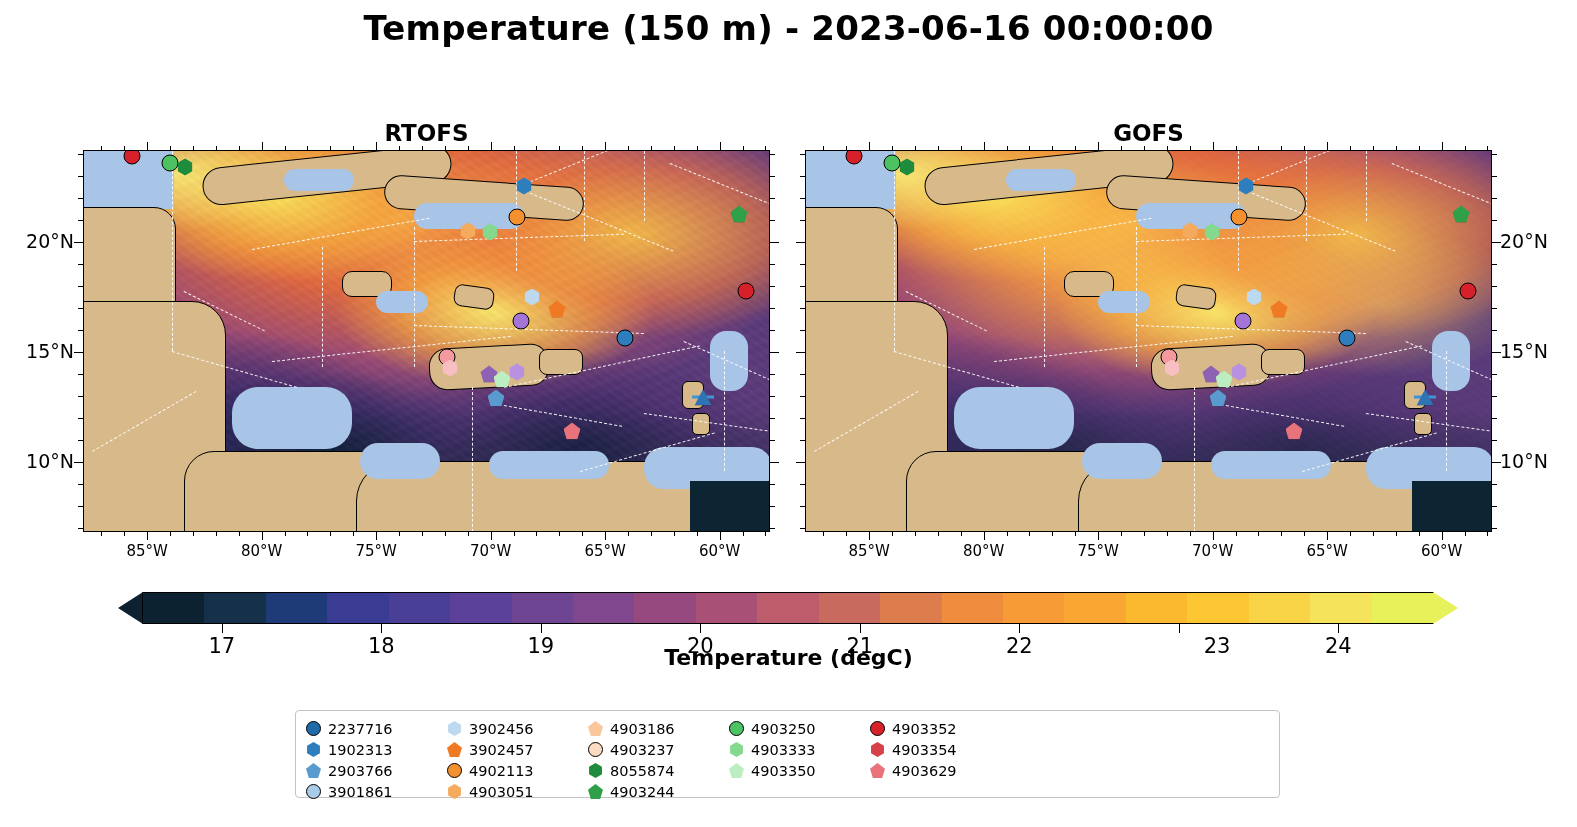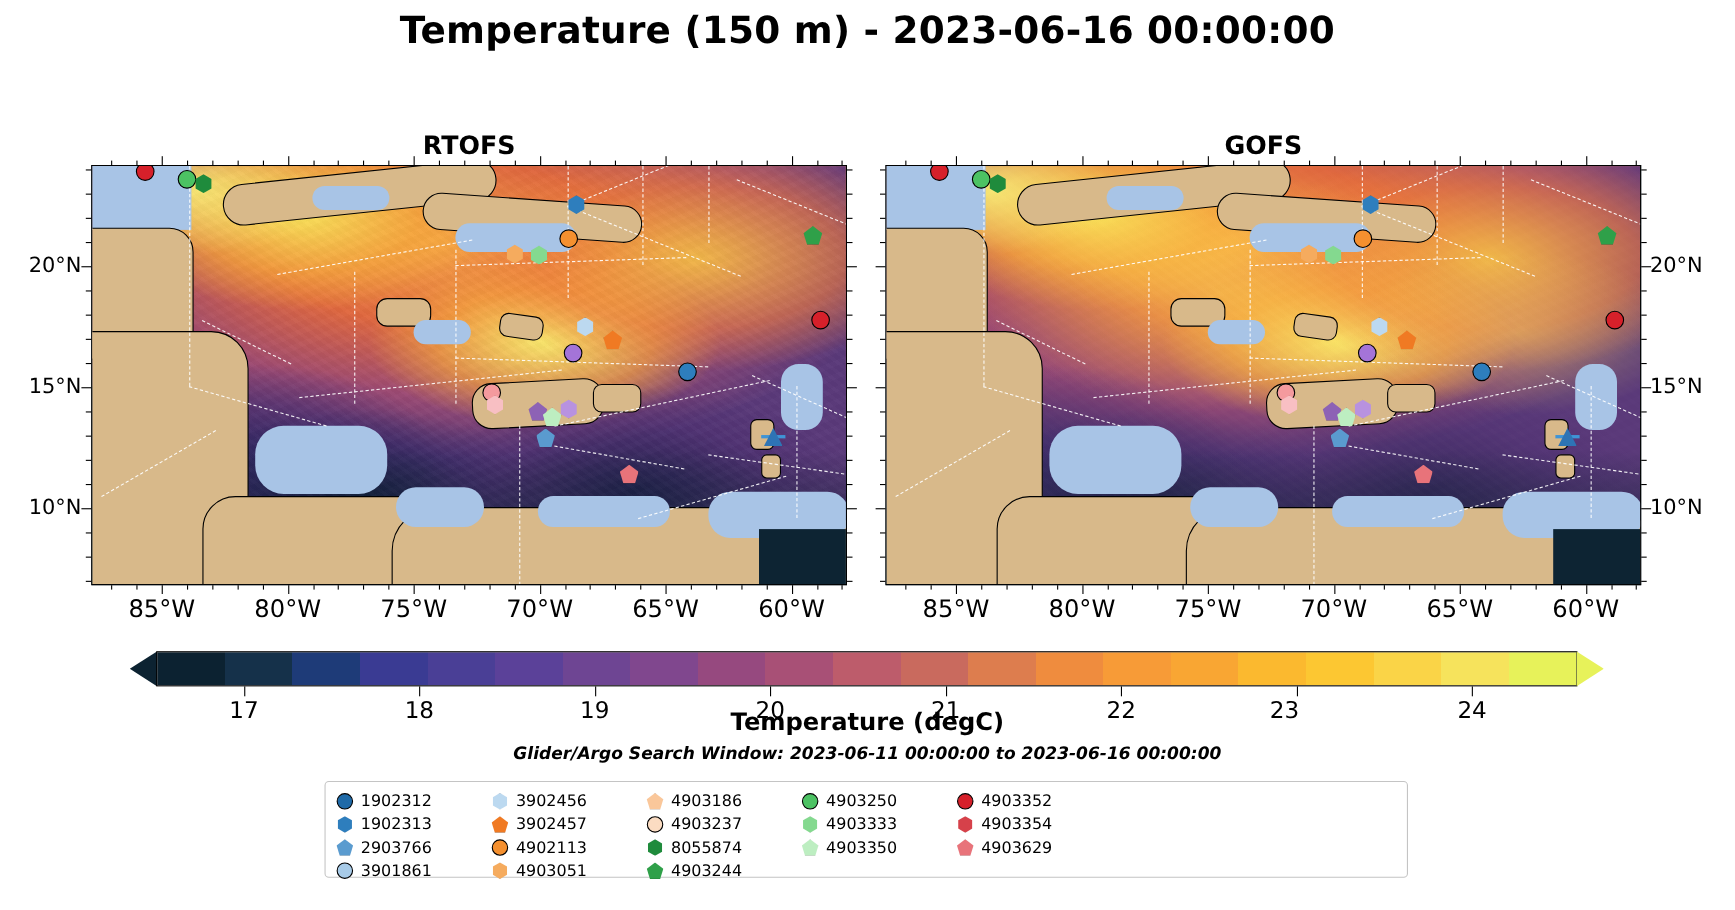--- a/index.html
+++ b/index.html
@@ -53,21 +53,21 @@
   .shelf{position:absolute;background:#a8c4e6;}
   .deep{position:absolute;background:#0d2433;}
 
   
   .eez{position:absolute;border-top:1.5px dashed rgba(255,255,255,.92);transform-origin:0 0;}
   .eezv{position:absolute;border-left:1.5px dashed rgba(255,255,255,.92);}
 
   
   .tickx{position:absolute;width:0;border-left:1.6px solid #000;}
   .ticky{position:absolute;height:0;border-top:1.6px solid #000;}
-  .xlab{position:absolute;font-size:22px;text-align:center;width:90px;}
+  .xlab{position:absolute;font-size:15px;text-align:center;width:90px;}
   .ylabL{position:absolute;font-size:19px;text-align:right;width:86px;}
   .ylabR{position:absolute;font-size:19px;text-align:left;width:86px;}
 
   
   .mk{position:absolute;width:17px;height:17px;transform:translate(-50%,-50%);}
   .mk i{display:block;width:100%;height:100%;
       border:1.6px solid #000;box-sizing:border-box;}
   .mk.circle i{border-radius:50%;}
   .mk.hex i{clip-path:polygon(50% 0,93% 25%,93% 75%,50% 100%,7% 75%,7% 25%);}
   .mk.pent i{clip-path:polygon(50% 0,100% 38%,81% 100%,19% 100%,0 38%);}
@@ -617,36 +617,35 @@
         <div class="cblab" style="left: 228.259px;">18</div>
         <div class="cbtick" style="left: 422.765px;"></div>
         <div class="cblab" style="left: 387.765px;">19</div>
         <div class="cbtick" style="left: 582.272px;"></div>
         <div class="cblab" style="left: 547.272px;">20</div>
         <div class="cbtick" style="left: 741.778px;"></div>
         <div class="cblab" style="left: 706.778px;">21</div>
         <div class="cbtick" style="left: 901.284px;"></div>
         <div class="cblab" style="left: 866.284px;">22</div>
         <div class="cbtick" style="left: 1060.79px;"></div>
-        <div class="cblab" style="left: 993px; text-align: right;">23</div>
+        <div class="cblab" style="left: 1064px;">23</div>
         <div class="cbtick" style="left: 1220.3px;"></div>
         <div class="cblab" style="left: 1185.3px;">24</div>
       </div>
   </div>
   <div id="cb-axis-label">Temperature (degC)</div>
-  <div id="search-window">Glider/Argo Search Window: 2023-06-11 00:00:00 to 2023-06-16 00:00:00</div>
 
   <div id="legend">
     <div id="legend-grid">
         <div class="legcol">
           <div class="legitem">
             <div class="lmk circle">
               <i style="background: rgb(31, 106, 168);"></i>
             </div>
-            <span class="lbl">1902312</span>
+            <span class="lbl">2237716</span>
           </div>
           <div class="legitem">
             <div class="lmk hex">
               <i style="background: rgb(46, 126, 189);"></i>
             </div>
             <span class="lbl">1902313</span>
           </div>
           <div class="legitem">
             <div class="lmk pent">
               <i style="background: rgb(90, 155, 207);"></i>

